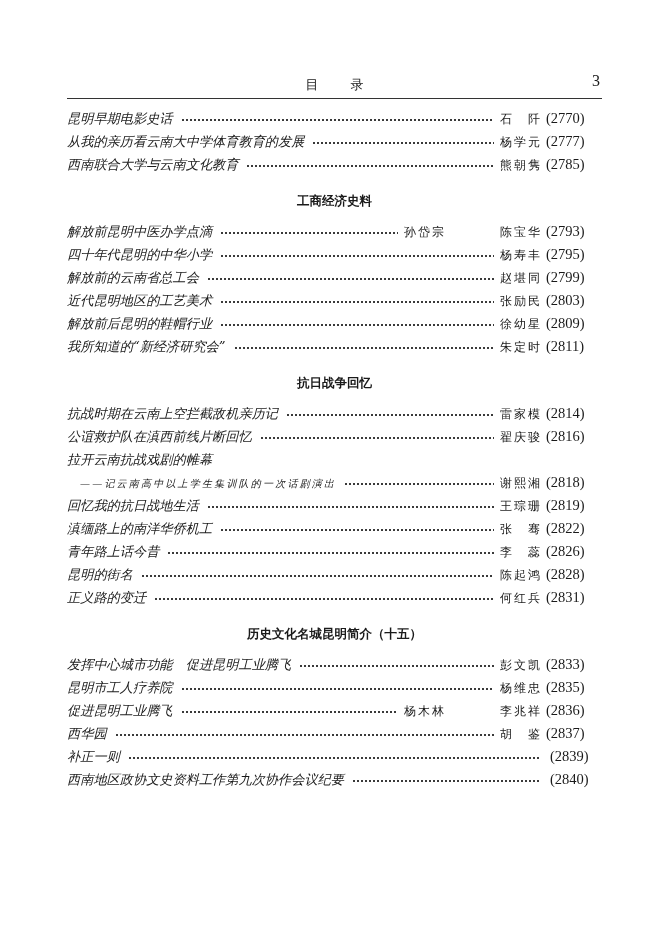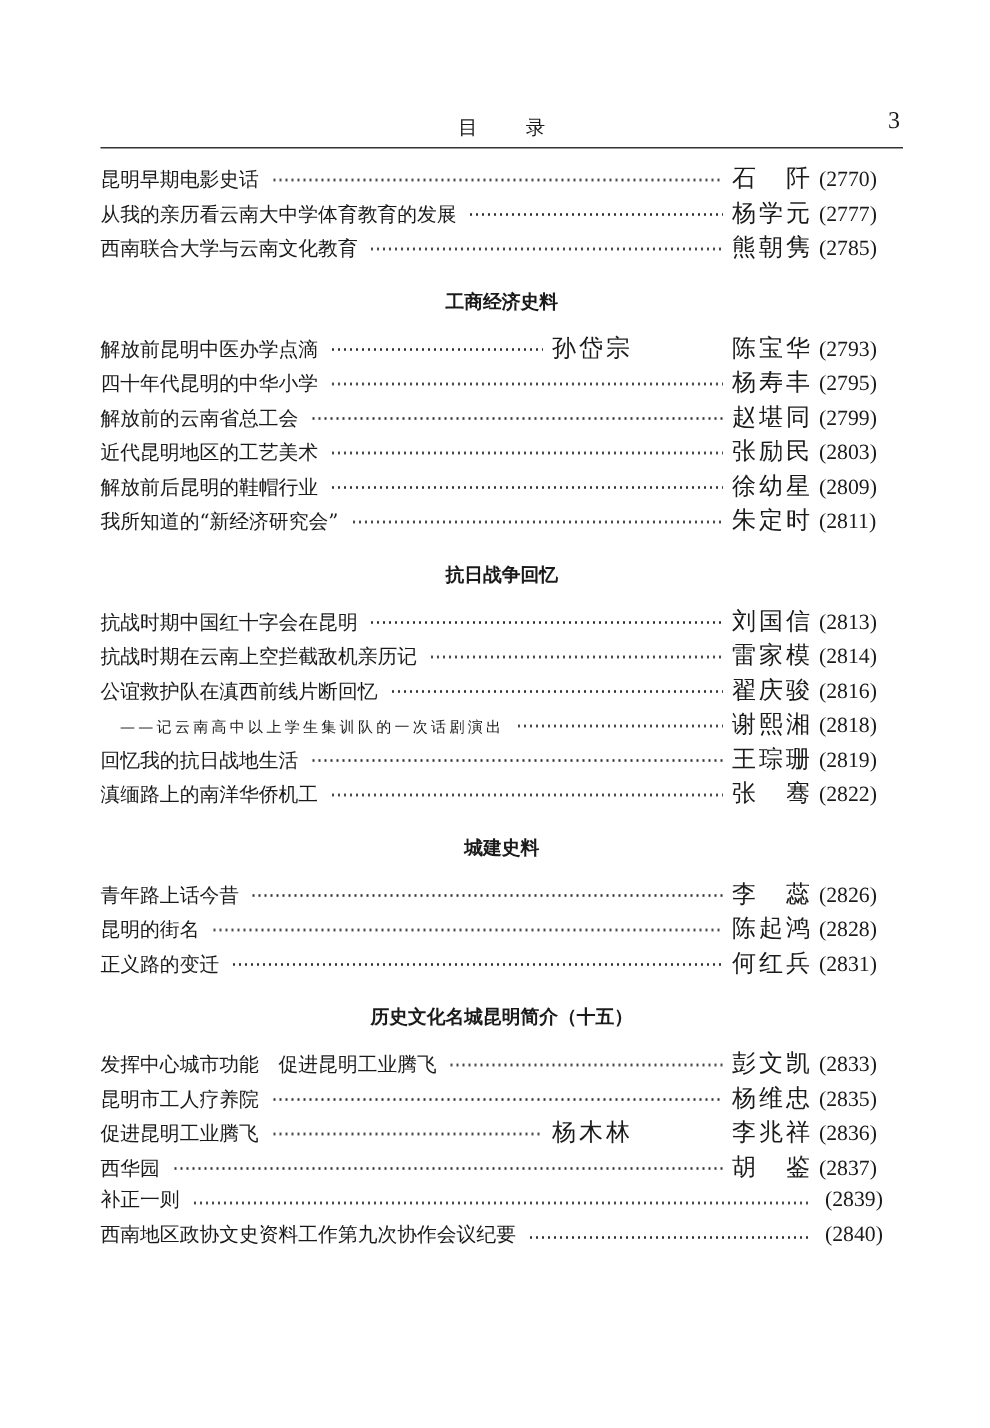--- a/index.html
+++ b/index.html
@@ -11,28 +11,28 @@
   .header-title { position: absolute; left: 0; right: 0; text-align: center; font-size: 13px; letter-spacing: 14px; top: 4px; padding-left: 14px; }
   .header-page { position: absolute; right: 2px; top: 0; font-family: "Liberation Serif", serif; font-size: 16px; }
   .rule { position: absolute; left: 67px; width: 535px; top: 98px; height: 0; border-top: 1.2px solid #333; }
   .toc { position: absolute; left: 67px; width: 535px; top: 107px; }
   .section-title {
     text-align: center; font-family: "DejaVu Sans", "Liberation Sans", sans-serif; font-weight: bold;
     font-size: 12.5px; height: 34px; line-height: 34px; margin-top: 8px; margin-bottom: 2px;
   }
   .entry { display: flex; align-items: baseline; height: 23px; line-height: 23px; font-size: 13.2px; white-space: nowrap; }
   .entry.sub .title { padding-left: 13px; font-size: 10px; letter-spacing: 2.2px; }
-  .title { flex: 0 0 auto; }
+  .title { flex: 0 0 auto; font-style: italic; }
   .leader {
     flex: 1 1 auto; margin: 0 6px 0 8px; height: 1px; align-self: center; margin-top: 2px;
     background-image: radial-gradient(circle, #333 0.7px, transparent 0.9px);
     background-size: 4px 2px; background-repeat: repeat-x; background-position: 0 0; height: 2px;
   }
-  .author { flex: 0 0 auto; font-family: "DejaVu Serif", serif; font-size: 16px; letter-spacing: 2px; }
-  .author2 { margin-left: 26px; padding-left: 40px; }
+  .author { flex: 0 0 auto; font-family: "DejaVu Serif", serif; font-size: 12px; letter-spacing: 2px; }
+  .author2 { margin-left: 14px; padding-left: 40px; }
   .page { flex: 0 0 auto; font-family: "Liberation Serif", serif; font-size: 14.5px; margin-left: 4px; width: 56px; }
 </style>
 </head>
 <body>
 
 <div class="header">
   <div class="header-title">目 录</div>
   <div class="header-page">3</div>
 </div>
 <div class="rule"></div>
@@ -89,56 +89,52 @@
       <span class="page">(2809)</span>
     </div>
     <div class="entry">
       <span class="title">我所知道的“新经济研究会”</span>
       <span class="leader"></span>
       <span class="author">朱定时</span>
       <span class="page">(2811)</span>
     </div>
     <div class="section-title">抗日战争回忆</div>
     <div class="entry">
-      <span class="title">抗战时期中国红十字会在昆明</span>
-      <span class="leader"></span>
-      <span class="author">刘国信</span>
-      <span class="page">(2813)</span>
-    </div>
-    <div class="entry">
       <span class="title">抗战时期在云南上空拦截敌机亲历记</span>
       <span class="leader"></span>
       <span class="author">雷家模</span>
       <span class="page">(2814)</span>
     </div>
     <div class="entry">
       <span class="title">公谊救护队在滇西前线片断回忆</span>
       <span class="leader"></span>
       <span class="author">翟庆骏</span>
       <span class="page">(2816)</span>
+    </div>
+    <div class="entry">
+      <span class="title">拉开云南抗战戏剧的帷幕</span>
     </div>
     <div class="entry sub">
       <span class="title">——记云南高中以上学生集训队的一次话剧演出</span>
       <span class="leader"></span>
       <span class="author">谢熙湘</span>
       <span class="page">(2818)</span>
     </div>
     <div class="entry">
       <span class="title">回忆我的抗日战地生活</span>
       <span class="leader"></span>
       <span class="author">王琮珊</span>
       <span class="page">(2819)</span>
     </div>
     <div class="entry">
       <span class="title">滇缅路上的南洋华侨机工</span>
       <span class="leader"></span>
       <span class="author">张　骞</span>
       <span class="page">(2822)</span>
     </div>
-    <div class="section-title">城建史料</div>
     <div class="entry">
       <span class="title">青年路上话今昔</span>
       <span class="leader"></span>
       <span class="author">李　蕊</span>
       <span class="page">(2826)</span>
     </div>
     <div class="entry">
       <span class="title">昆明的街名</span>
       <span class="leader"></span>
       <span class="author">陈起鸿</span>

